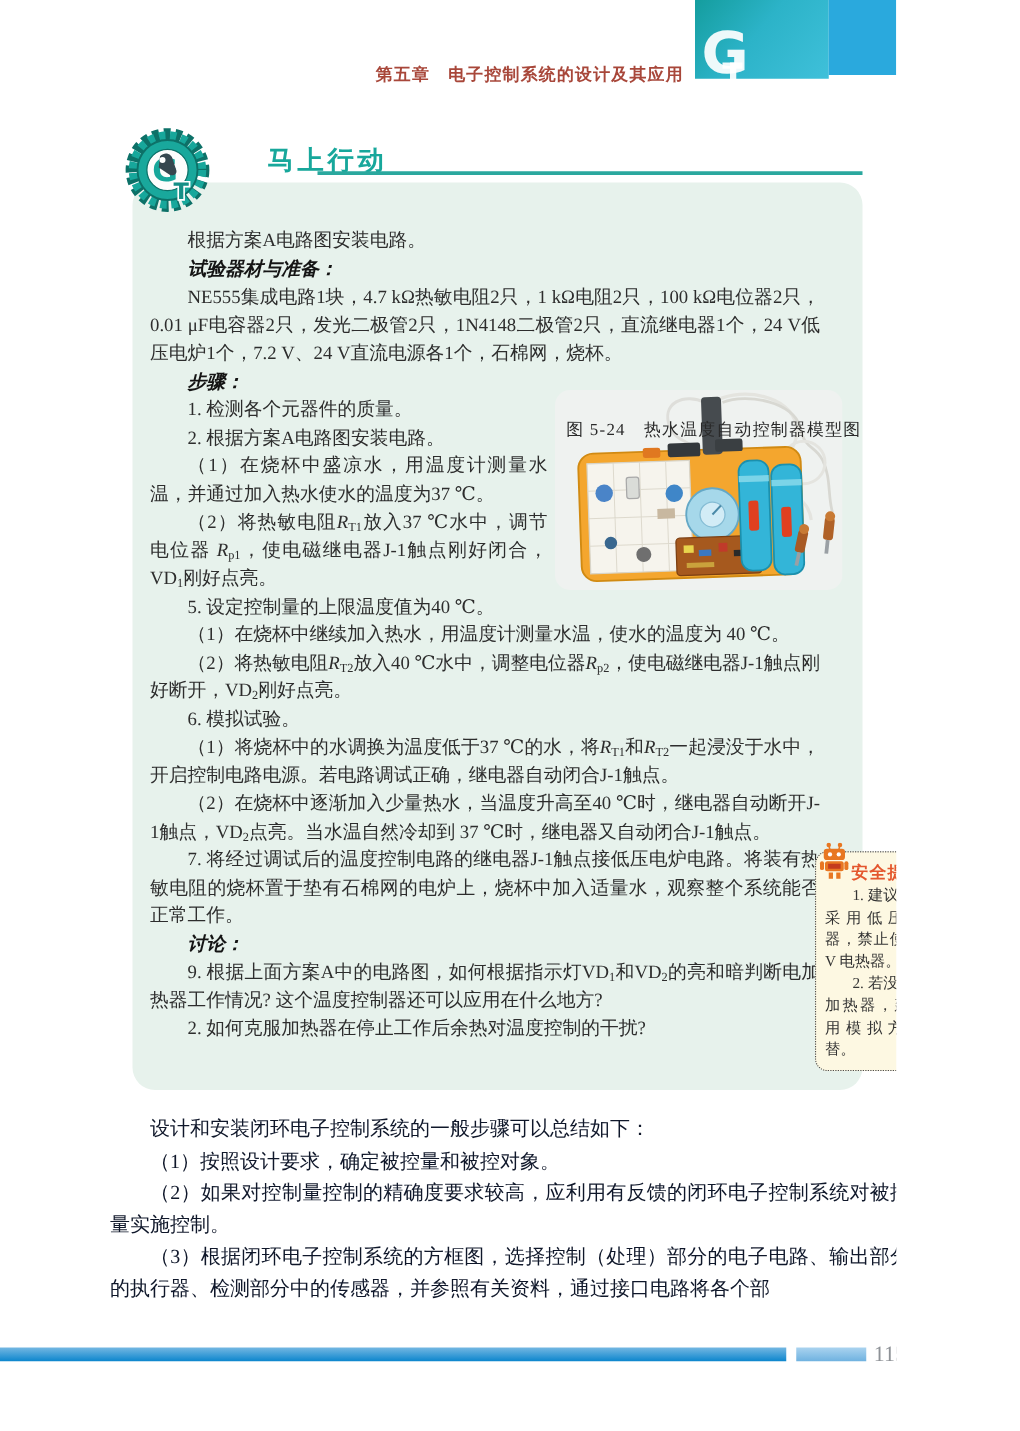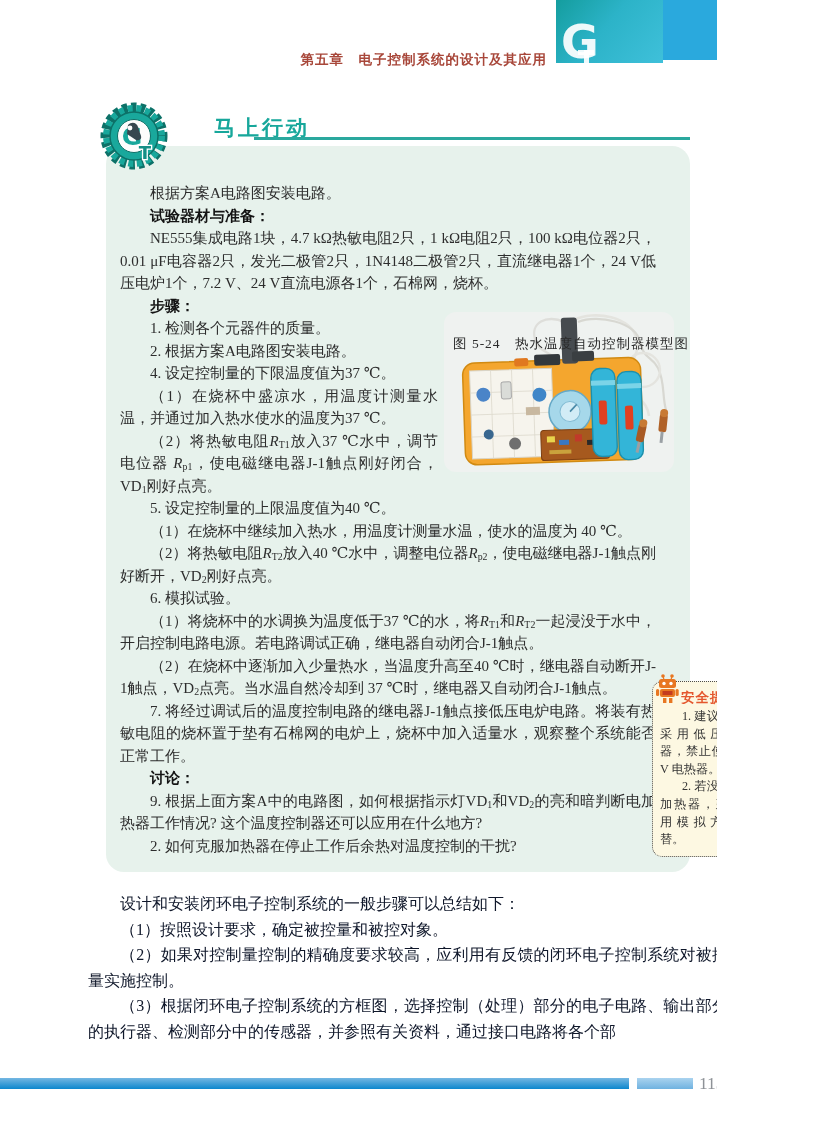--- a/index.html
+++ b/index.html
@@ -21,21 +21,21 @@
         color:#17a79b;letter-spacing:3px;z-index:3;
         font-family:"Liberation Sans","DejaVu Sans",sans-serif;margin-left:40px;}
   .actnow-line{position:absolute;left:254px;top:137px;width:436px;height:2.5px;
         background:#2aa89e;z-index:3;}
 
   
   .panel{position:absolute;left:106px;top:146px;width:584px;height:726px;background:#e7f2ec;
         border-radius:18px;box-sizing:border-box;padding:36px 34px 0 14px;z-index:1;}
   .panel p{margin:0;font-size:15px;line-height:22.5px;color:#2d2d2d;text-align:justify;}
   .panel p.ind{text-indent:2em;}
-  .panel p.blead{text-indent:2em;font-weight:bold;color:#141414;}
+  .panel p.blead{text-indent:2em;font-weight:bold;color:#141414;font-style:italic;}
   .panel .narrow{padding-right:218px;}
   .panel sub{font-size:0.66em;vertical-align:-0.25em;line-height:0;}
 
   
   .figurebox{position:absolute;left:338px;top:166px;width:230px;height:160px;z-index:2;}
   .fig-cap{position:absolute;left:453px;top:335px;width:0;white-space:nowrap;z-index:2;
         font-size:13.5px;color:#2a2a2a;letter-spacing:1px;transform:translateX(-6%);}
 
   
   .safety{position:absolute;left:652px;top:681px;width:111px;box-sizing:border-box;z-index:4;
@@ -91,21 +91,20 @@
   <div class="actnow-line"></div>
 
   <div class="panel">
     <p class="ind"><span>根据方案A电路图安装电路。</span></p>
     <p class="blead"><span>试验器材与准备：</span></p>
     <p class="ind"><span>NE555集成电路1块，4.7 kΩ热敏电阻2只，1 kΩ电阻2只，100 kΩ电位器2只，0.01 μF电容器2只，发光二极管2只，1N4148二极管2只，直流继电器1个，24 V低压电炉1个，7.2 V、24 V直流电源各1个，石棉网，烧杯。</span></p>
     <div class="narrow">
       <p class="blead"><span>步骤：</span></p>
       <p class="ind"><span>1. 检测各个元器件的质量。</span></p>
       <p class="ind"><span>2. 根据方案A电路图安装电路。</span></p>
-      <p class="ind"><span>4. 设定控制量的下限温度值为37 ℃。</span></p>
       <p class="ind"><span>（1）在烧杯中盛凉水，用温度计测量水温，并通过加入热水使水的温度为37 ℃。</span></p>
       <p class="ind"><span>（2）将热敏电阻</span><span style="font-style: italic;">R</span><sub>T1</sub><span>放入37 ℃水中，调节电位器 </span><span style="font-style: italic;">R</span><sub>p1</sub><span>，使电磁继电器J-1触点刚好闭合，VD</span><sub>1</sub><span>刚好点亮。</span></p>
     </div>
     <p class="ind"><span>5. 设定控制量的上限温度值为40 ℃。</span></p>
     <p class="ind"><span>（1）在烧杯中继续加入热水，用温度计测量水温，使水的温度为 40 ℃。</span></p>
     <p class="ind"><span>（2）将热敏电阻</span><span style="font-style: italic;">R</span><sub>T2</sub><span>放入40 ℃水中，调整电位器</span><span style="font-style: italic;">R</span><sub>p2</sub><span>，使电磁继电器J-1触点刚好断开，VD</span><sub>2</sub><span>刚好点亮。</span></p>
     <p class="ind"><span>6. 模拟试验。</span></p>
     <p class="ind"><span>（1）将烧杯中的水调换为温度低于37 ℃的水，将</span><span style="font-style: italic;">R</span><sub>T1</sub><span>和</span><span style="font-style: italic;">R</span><sub>T2</sub><span>一起浸没于水中，开启控制电路电源。若电路调试正确，继电器自动闭合J-1触点。</span></p>
     <p class="ind"><span>（2）在烧杯中逐渐加入少量热水，当温度升高至40 ℃时，继电器自动断开J-1触点，VD</span><sub>2</sub><span>点亮。当水温自然冷却到 37 ℃时，继电器又自动闭合J-1触点。</span></p>
     <p class="ind"><span>7. 将经过调试后的温度控制电路的继电器J-1触点接低压电炉电路。将装有热敏电阻的烧杯置于垫有石棉网的电炉上，烧杯中加入适量水，观察整个系统能否正常工作。</span></p>

